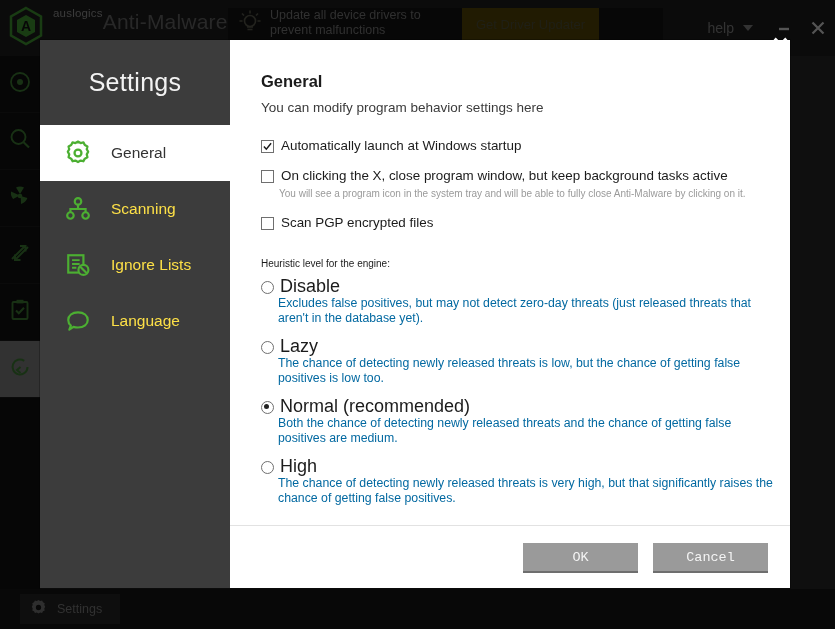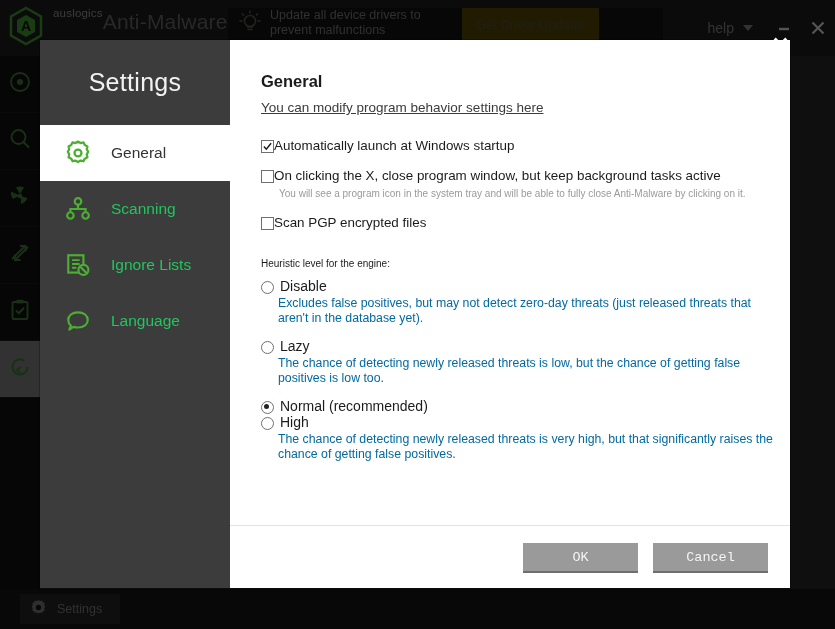--- a/index.html
+++ b/index.html
@@ -43,43 +43,43 @@
 
   
   #dialog{position:absolute;left:40px;top:40px;width:750px;height:548px;
     background:#ffffff;box-shadow:0 0 0 1px rgba(0,0,0,.25);}
   #dialog-close{position:absolute;left:768px;top:34px;width:24px;height:24px;
     display:flex;align-items:center;justify-content:center;cursor:pointer;z-index:5;}
   #nav{position:absolute;left:0;top:0;width:190px;height:548px;background:#3c3c3c;}
   #nav-title{color:#f2f2f2;font-size:25px;font-weight:400;text-align:center;padding-top:28px;letter-spacing:.3px;}
   #nav-list{margin-top:28px;}
   .nav-item{height:56px;display:flex;align-items:center;padding-left:25px;gap:20px;cursor:pointer;}
-  .nav-item .nav-label{font-size:15.5px;color:#22c55e;}
+  .nav-item .nav-label{font-size:15.5px;color:#fde047;}
   .nav-item.active{background:#ffffff;}
   .nav-item.active .nav-label{color:#333333;}
   .nav-icon{width:26px;height:26px;display:flex;align-items:center;justify-content:center;}
   
   #panel{position:absolute;left:190px;top:0;right:0;height:548px;background:#fff;}
   #panel-head{padding:32px 0 0 31px;}
   #panel-title{font-size:16.5px;font-weight:bold;color:#1b1b1b;}
-  #panel-sub{font-size:13.5px;color:#3b3b3b;margin-top:9px;text-decoration:underline;}
+  #panel-sub{font-size:13.5px;color:#3b3b3b;margin-top:9px;}
   #opts{padding:22px 0 0 31px;}
-  .chk-row{display:flex;align-items:flex-start;margin-bottom:0;}
+  .chk-row{display:flex;align-items:flex-start;gap:7px;margin-bottom:0;}
   .chk{width:11px;height:11px;border:1px solid #6f6f6f;background:#fff;margin-top:3px;flex:none;
     display:flex;align-items:center;justify-content:center;cursor:pointer;}
   .chk svg{display:block;}
   .chk-label{font-size:13.4px;color:#1b1b1b;line-height:17px;}
   .hint{font-size:10px;color:#9a9a9a;line-height:15px;margin:2px 0 0 18px;max-width:500px;}
   .gap{height:13px;}
   #heur-title{font-size:10px;color:#1b1b1b;margin:27px 0 9px 0;}
   .radio-row{display:flex;align-items:flex-start;gap:6px;}
   .radio{width:11px;height:11px;border:1px solid #6f6f6f;border-radius:50%;background:#fff;margin-top:3px;
     flex:none;position:relative;cursor:pointer;}
   .radio.sel::after{content:"";position:absolute;left:2px;top:2px;width:5px;height:5px;border-radius:50%;background:#222;}
-  .radio-label{font-size:14px;color:#1b1b1b;line-height:16px;}
+  .radio-label{font-size:18px;color:#1b1b1b;line-height:16px;}
   .radio-hint{font-size:12.3px;color:#0369a1;line-height:15px;margin:2px 0 12px 17px;max-width:495px;}
   #footer-sep{position:absolute;left:0;right:0;top:485px;height:1px;background:#e2e2e2;}
   #footer{position:absolute;right:22px;top:503px;display:flex;gap:15px;font-family:Liberation Mono, monospace;}
   .dlg-btn{width:115px;height:30px;border:0;background:#9a9a9a;color:#f4f4f4;font-size:13.5px;
     font-family:inherit;cursor:pointer;border-bottom:2px solid #6e6e6e;}
 </style>
 </head>
 <body>
 
 <div id="app-window">
@@ -310,20 +310,21 @@
           <span class="radio-label">Lazy</span>
         </div>
         <div class="radio-hint">The chance of detecting newly released threats is low, but the chance of getting false positives is low too.</div>
       </div>
 
       <div>
         <div class="radio-row">
           <span class="radio sel"></span>
           <span class="radio-label">Normal (recommended)</span>
         </div>
+        <div class="radio-hint">Both the chance of detecting newly released threats and the chance of getting false positives are medium.</div>
       </div>
 
       <div>
         <div class="radio-row">
           <span class="radio"></span>
           <span class="radio-label">High</span>
         </div>
         <div class="radio-hint">The chance of detecting newly released threats is very high, but that significantly raises the chance of getting false positives.</div>
       </div>
     </div>

